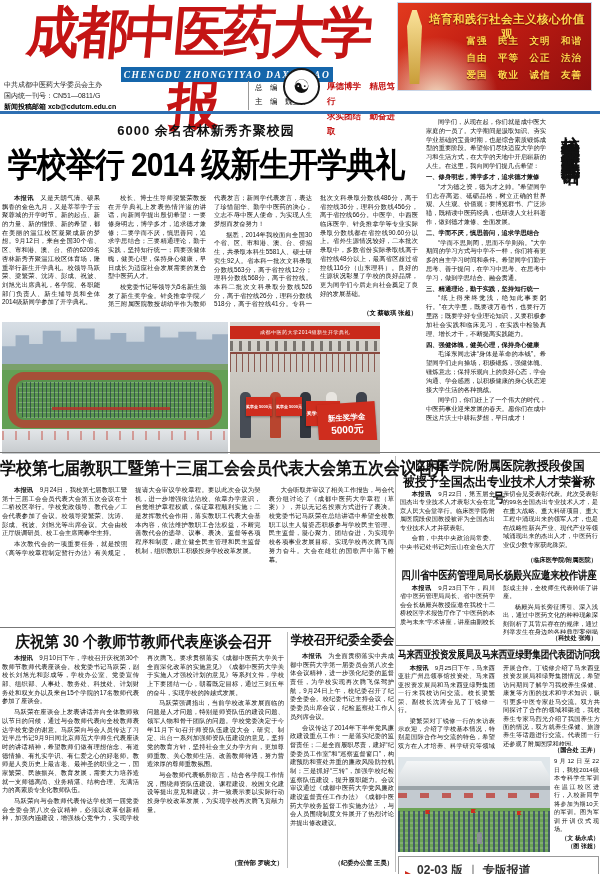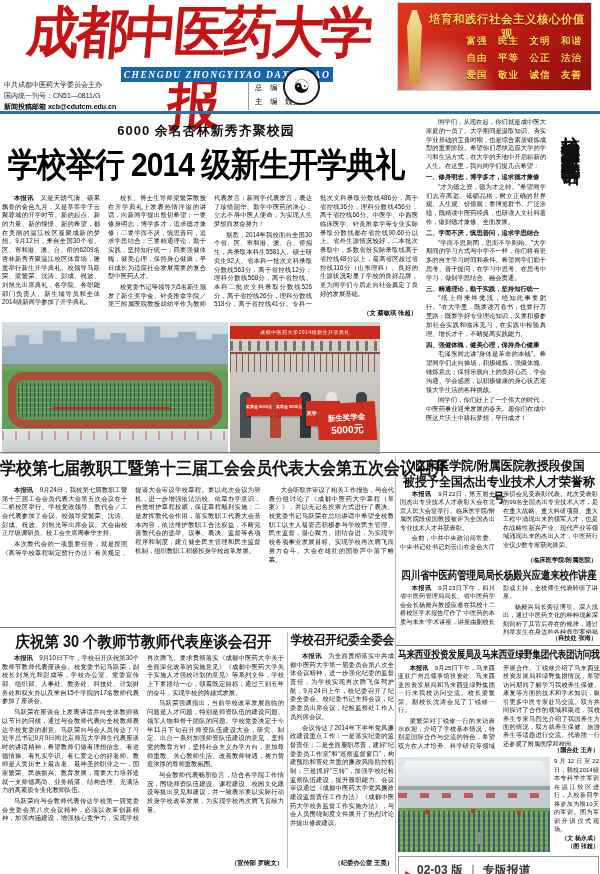--- a/index.html
+++ b/index.html
@@ -171,20 +171,24 @@
 
   <div class="abs m-ed">
     <div>总　编　徐　康</div>
     <div>主　编　魏玉萍</div>
   </div>
 
   <div class="abs m-logo">
     <span>☯</span>
   </div>
 
+  <div class="abs m-motto">
+    <div>厚德博学　精思笃行</div>
+    <div>求实团结　勤奋进取</div>
+  </div>
 
   <div class="abs vbanner">
     <span class="statue"></span>
     <div class="vtitle">培育和践行社会主义核心价值观</div>
     <div class="vrow r1">富强　民主　文明　和谐</div>
     <div class="vrow r2">自由　平等　公正　法治</div>
     <div class="vrow r3">爱国　敬业　诚信　友善</div>
   </div>
 
   <div class="abs blue-rule"></div>

